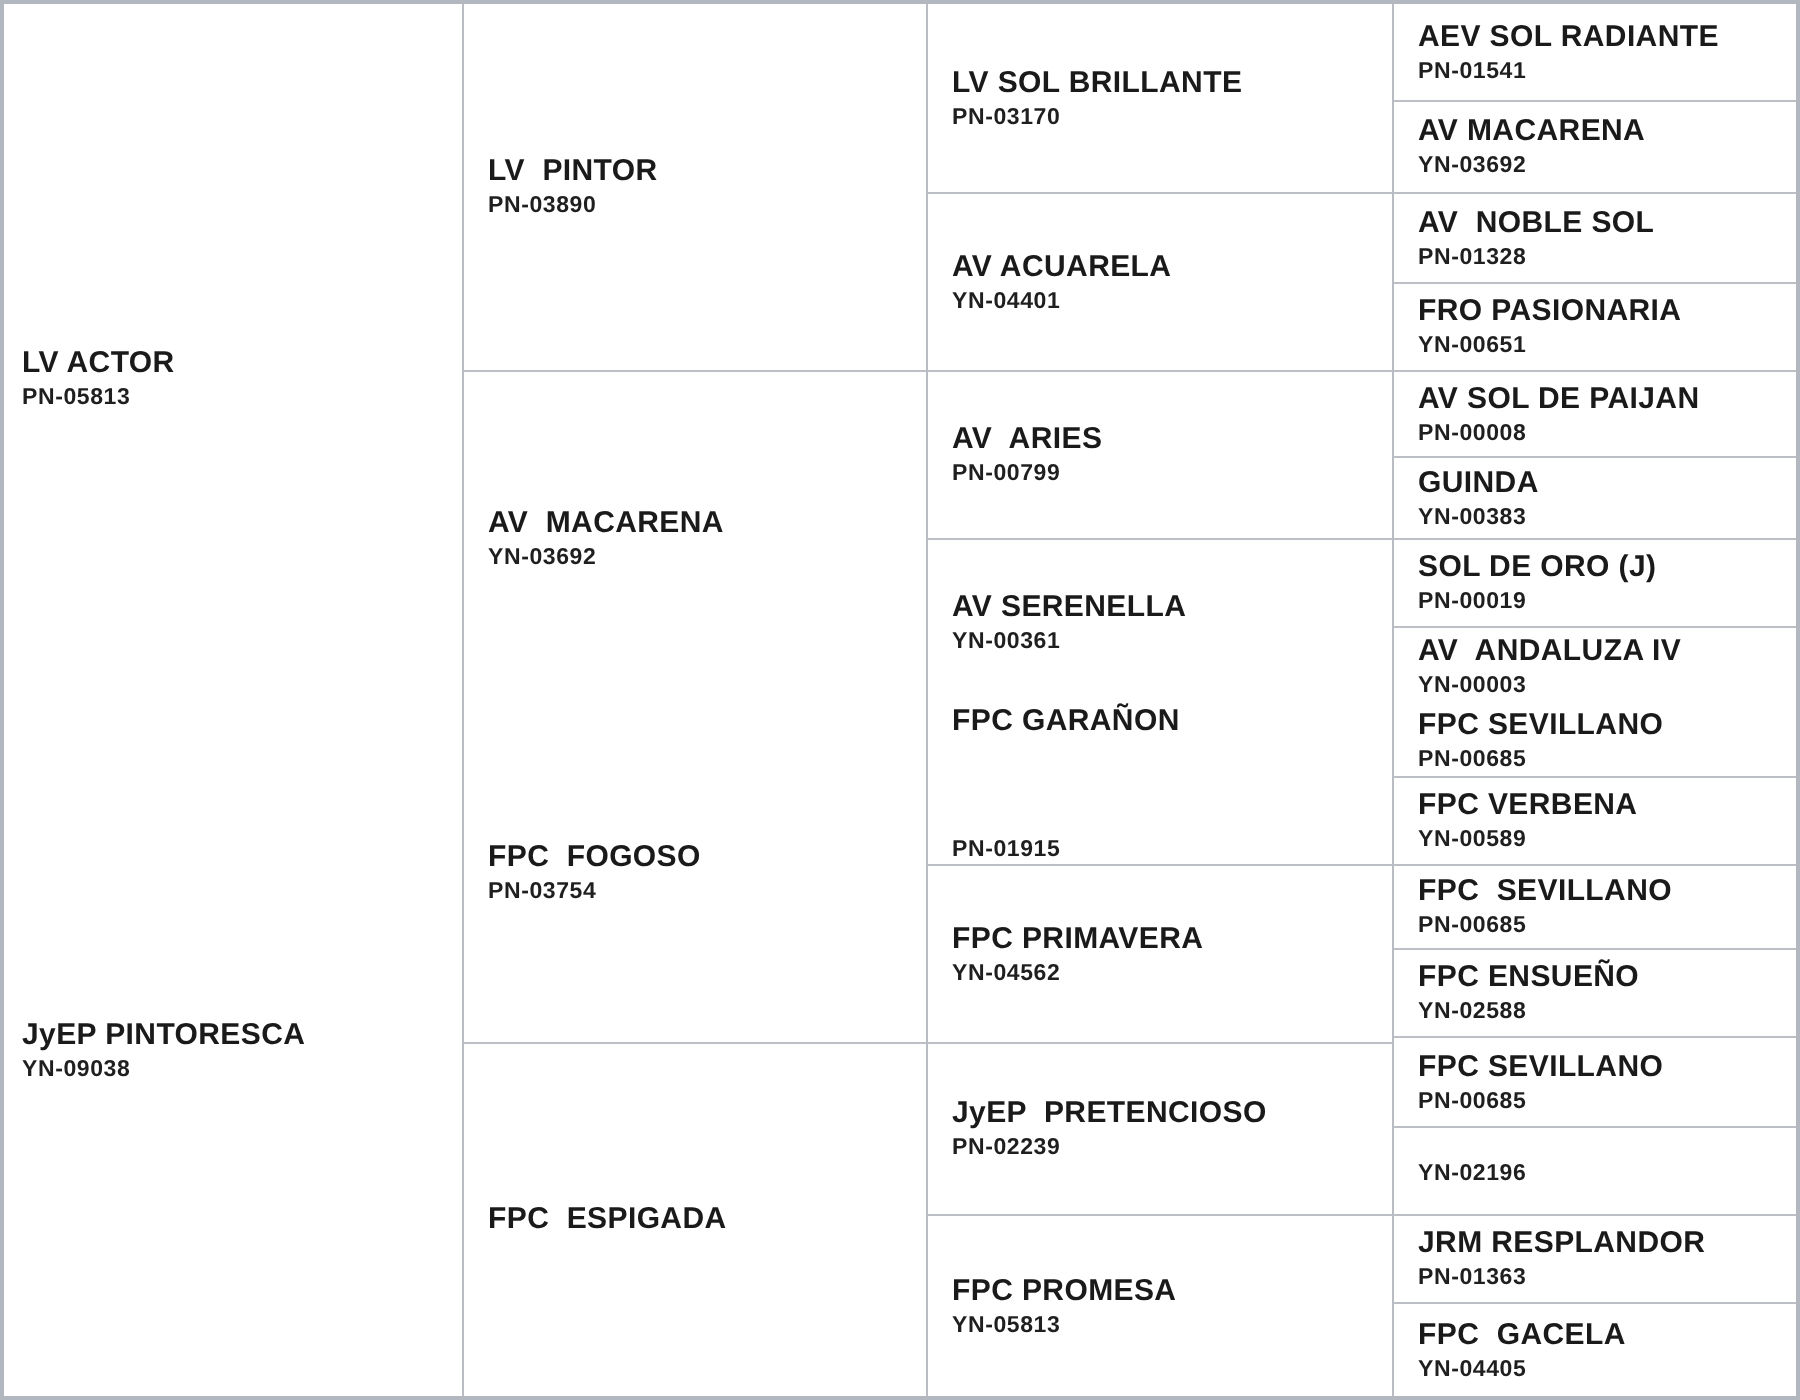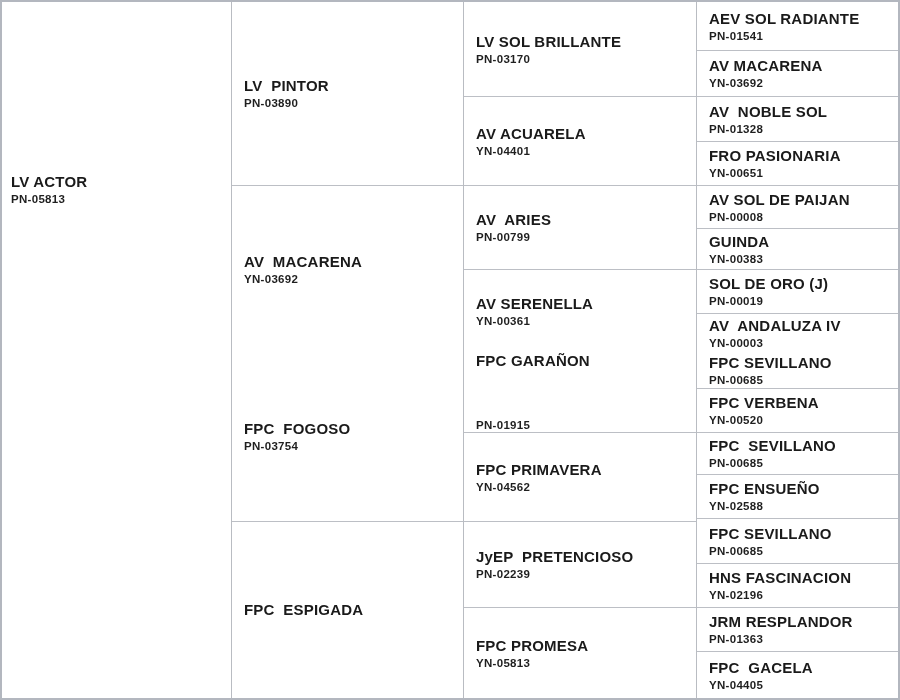--- a/index.html
+++ b/index.html
@@ -60,20 +60,24 @@
   }
 </style>
 </head>
 <body>
 
 <div class="pedigree" id="pedigree-root">
     <div class="gen-col first" style="left: 0px; width: 229px;">
       <div class="cell" style="top: 12px; height: 350px;">
         <div class="horse-name">LV ACTOR</div>
         <div class="horse-reg">PN-05813</div>
+      </div>
+      <div class="cell" style="top: 350px; height: 346px;">
+        <div class="horse-name">JyEP PINTORESCA</div>
+        <div class="horse-reg">YN-09038</div>
       </div>
     </div>
     <div class="gen-col divided" style="left: 229px; width: 232px; padding-left: 42px;">
       <div class="cell hb" style="top: 0px; height: 184px;">
         <div class="horse-name">LV  PINTOR</div>
         <div class="horse-reg">PN-03890</div>
       </div>
       <div class="cell" style="top: 184px; height: 166px;">
         <div class="horse-name">AV  MACARENA</div>
         <div class="horse-reg">YN-03692</div>
@@ -152,36 +156,35 @@
       <div class="cell" style="top: 312px; height: 38px;">
         <div class="horse-name">AV  ANDALUZA IV</div>
         <div class="horse-reg">YN-00003</div>
       </div>
       <div class="cell hb" style="top: 350px; height: 37px;">
         <div class="horse-name">FPC SEVILLANO</div>
         <div class="horse-reg">PN-00685</div>
       </div>
       <div class="cell hb" style="top: 387px; height: 44px;">
         <div class="horse-name">FPC VERBENA</div>
-        <div class="horse-reg">YN-00520</div>
+        <div class="horse-reg">YN-00589</div>
       </div>
       <div class="cell hb" style="top: 431px; height: 42px;">
         <div class="horse-name">FPC  SEVILLANO</div>
         <div class="horse-reg">PN-00685</div>
       </div>
       <div class="cell hb" style="top: 473px; height: 44px;">
         <div class="horse-name">FPC ENSUEÑO</div>
         <div class="horse-reg">YN-02588</div>
       </div>
       <div class="cell hb" style="top: 517px; height: 45px;">
         <div class="horse-name">FPC SEVILLANO</div>
         <div class="horse-reg">PN-00685</div>
       </div>
       <div class="cell hb" style="top: 562px; height: 44px;">
-        <div class="horse-name">HNS FASCINACION</div>
         <div class="horse-reg">YN-02196</div>
       </div>
       <div class="cell hb" style="top: 606px; height: 44px;">
         <div class="horse-name">JRM RESPLANDOR</div>
         <div class="horse-reg">PN-01363</div>
       </div>
       <div class="cell" style="top: 650px; height: 46px;">
         <div class="horse-name">FPC  GACELA</div>
         <div class="horse-reg">YN-04405</div>
       </div>

